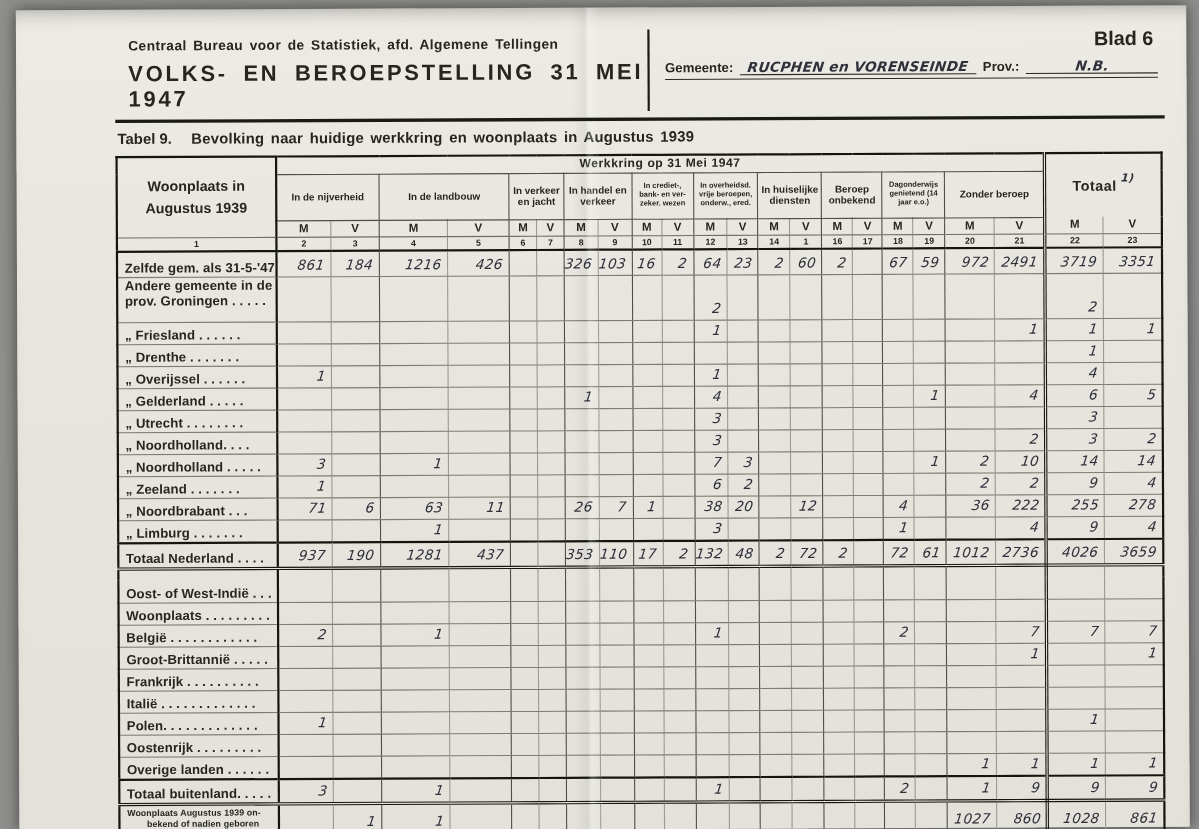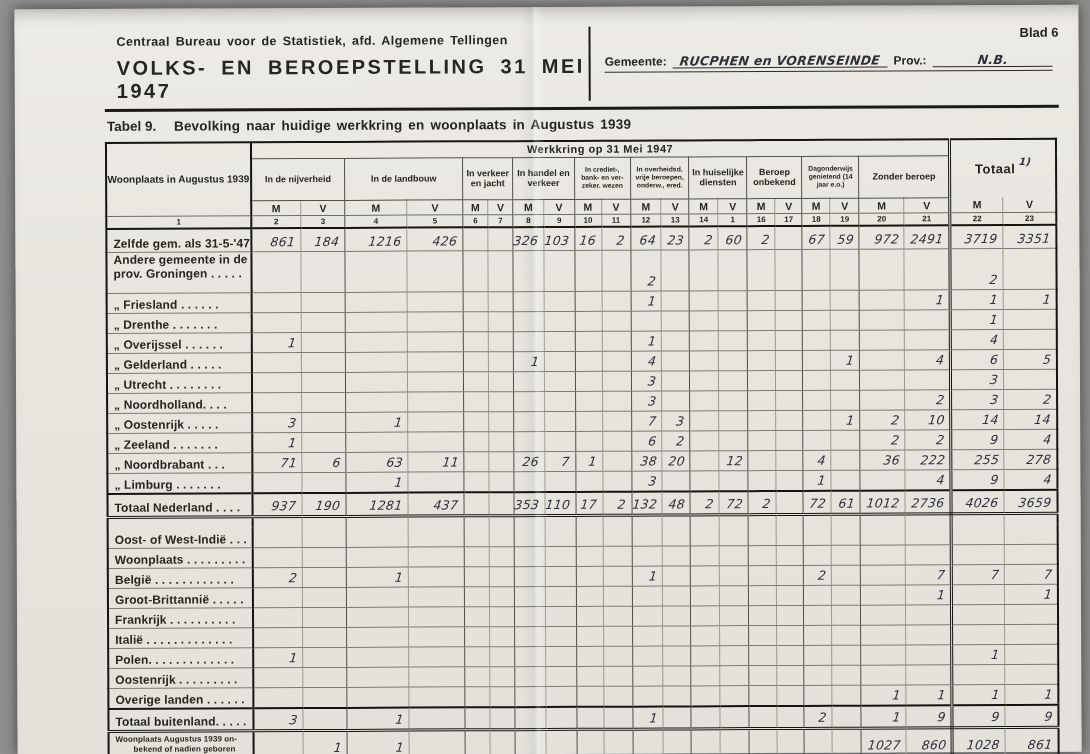--- a/index.html
+++ b/index.html
@@ -14,42 +14,42 @@
     color:#26261f;
   }
   #crease{position:absolute;top:0;bottom:0;left:505px;width:26px;
     background:linear-gradient(90deg,rgba(0,0,0,0) 0%,rgba(0,0,0,.05) 45%,rgba(255,255,255,.25) 60%,rgba(0,0,0,0) 100%);pointer-events:none;}
   
   .hdr{display:flex;align-items:stretch;border-bottom:3px solid #1b1b15;padding-bottom:6px;position:relative;}
   .hdr-left{flex:0 0 472px;padding:6px 0 0 12px;}
   .bureau{font-size:12.5px;font-weight:bold;letter-spacing:.4px;word-spacing:2px;}
   .title{font-size:20px;font-weight:bold;letter-spacing:2.5px;word-spacing:6px;margin-top:8px;}
   .hdr-right{flex:1;border-left:2px solid #1b1b15;position:relative;padding:2px 6px 0 14px;}
-  .blad{position:absolute;top:0;right:0;font-size:13px;font-weight:bold;}
+  .blad{position:absolute;top:0;right:10px;font-size:18px;font-weight:bold;}
   .gem-row{display:flex;align-items:flex-end;margin-top:26px;font-size:12px;font-weight:bold;border-bottom:1.5px solid #2a2a24;padding-bottom:3px;}
   .fill-line{flex:1;border-bottom:1.5px solid #2a2a24;margin:0 6px;display:flex;justify-content:center;}
   .prov-line{width:120px;border-bottom:1.5px solid #2a2a24;margin-left:6px;display:flex;justify-content:center;}
   
   .caption{padding:7px 0 6px 2px;font-size:13.5px;font-weight:bold;}
   .caption .cap2{margin-left:14px;letter-spacing:.2px;word-spacing:2px;}
   
   .hw{font-family:"DejaVu Sans",sans-serif;font-style:italic;color:#30303b;
       display:inline-block;transform:skewX(-7deg);letter-spacing:.3px;font-size:12.5px;line-height:1;}
   .fn{font-size:10px;position:relative;top:-3px;}
   
   table{border-collapse:collapse;table-layout:fixed;margin-top:2px;border:2px solid #15150f;background:transparent;}
   th,td{padding:0;margin:0;box-sizing:border-box;}
   th{font-weight:bold;}
   .wk{font-size:11px;font-weight:bold;border-bottom:1px solid #4f4f48;height:16px;letter-spacing:.5px;}
   .tot{font-size:13px;font-weight:bold;vertical-align:middle;letter-spacing:.5px;}
   .grp{font-size:9px;line-height:1.15;text-align:center;vertical-align:middle;height:42px;border-bottom:1px solid #4f4f48;padding:1px 1px;}
   .grp.sm{font-size:6.8px;line-height:1.2;}
   .mvh{font-size:10.5px;text-align:center;height:15px;border-bottom:1px solid #6e6e66;vertical-align:middle;}
   .numrow td{font-size:8px;font-weight:bold;text-align:center;height:13px;border-bottom:2.5px solid #15150f;vertical-align:middle;}
-  .lblh{font-size:10px;text-align:center;vertical-align:middle;border-right:2px solid #15150f;border-bottom:1px solid #6e6e66;line-height:1.5;}
+  .lblh{font-size:13px;text-align:center;vertical-align:middle;border-right:2px solid #15150f;border-bottom:1px solid #6e6e66;line-height:1.5;}
   
   .mb{border-right:1px solid #9a9a8f;}
   .gb{border-right:1px solid #4f4f48;}
   .dbl{border-right:3px double #15150f;}
   .last{border-right:none;}
   
   tbody tr{height:20px;}
   tbody td{border-bottom:1px solid #7c7c72;vertical-align:bottom;}
   td.lbl{font-size:12px;font-weight:bold;padding:0 0 1px 6px;border-right:2px solid #15150f;white-space:nowrap;overflow:hidden;letter-spacing:.1px;}
   td.lbl.ind{}
@@ -388,21 +388,21 @@
           <td class="val mb"></td>
           <td class="val gb"></td>
           <td class="val mb"></td>
           <td class="val gb"></td>
           <td class="val mb"></td>
           <td class="val dbl"><span class="hw">2</span></td>
           <td class="val mb"><span class="hw">3</span></td>
           <td class="val last"><span class="hw">2</span></td>
         </tr>
         <tr class="">
-          <td class="lbl ind">„  Oostenrijk . . . . .</td>
+          <td class="lbl ind">„  Noordholland . . . . .</td>
           <td class="val mb"><span class="hw">3</span></td>
           <td class="val gb"></td>
           <td class="val mb"><span class="hw">1</span></td>
           <td class="val gb"></td>
           <td class="val mb"></td>
           <td class="val gb"></td>
           <td class="val mb"></td>
           <td class="val gb"></td>
           <td class="val mb"></td>
           <td class="val gb"></td>

